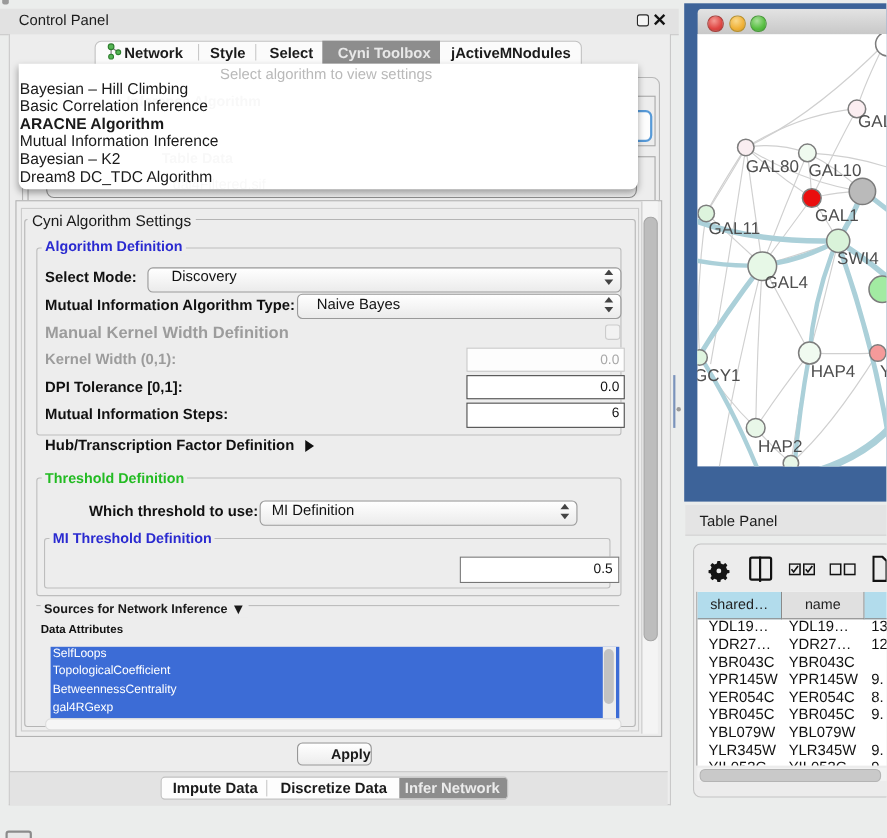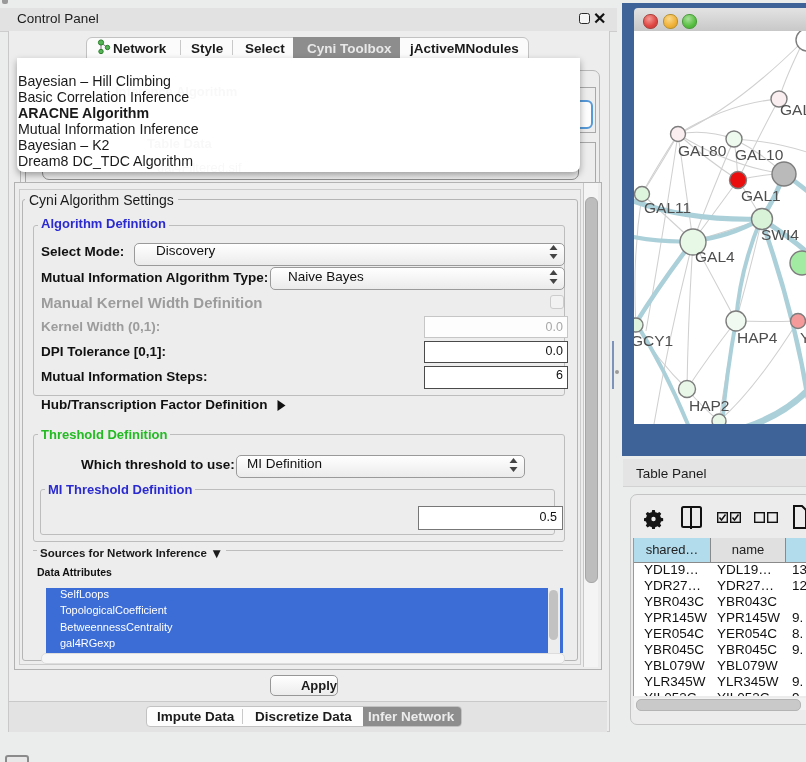--- a/index.html
+++ b/index.html
@@ -45,20 +45,21 @@
   <div class="abs" style="left:25px;top:142px;width:569px;height:44px;background:#ededed;border:1px solid #a8a8a8;"></div>
   <div class="abs" style="left:566px;top:100px;width:23px;height:25px;background:#fdfdfd;border:2.6px solid #579ad8;border-radius:6px;"></div>
   <div class="abs" style="left:42px;top:154px;width:535px;height:24px;background:linear-gradient(#ffffff,#ececec);border:1px solid #8e8e8e;border-radius:7px;"></div>
 
   <div class="abs" style="left:17px;top:58px;width:563px;height:114px;background:#fff;border-radius:0 0 7px 7px;box-shadow:0 3px 7px rgba(0,0,0,0.35);"></div>
   <div class="abs" style="left:17px;top:58px;width:563px;height:114px;overflow:hidden;">
     <div class="abs b" style="left:98px;top:26px;font-size:13px;color:rgba(40,40,40,0.03);">Inference Algorithm</div>
     <div class="abs b" style="left:130px;top:78px;font-size:13px;color:rgba(40,40,40,0.03);">Table Data</div>
     <div class="abs" style="left:140px;top:102px;font-size:13px;color:rgba(40,40,40,0.03);">gal4Filtered.sif</div>
   </div>
+  <div class="abs" style="left:200px;top:60px;font-size:13.5px;color:#b9b9b9;">Select algorithm to view settings</div>
   <div class="abs" style="left:18px;top:73px;font-size:14.2px;color:#1a1a1a;line-height:16.05px;">
     Bayesian – Hill Climbing<br>
     Basic Correlation Inference<br>
     <span class="b">ARACNE Algorithm</span><br>
     Mutual Information Inference<br>
     Bayesian – K2<br>
     Dream8 DC_TDC Algorithm
   </div>
 
   <div class="abs" style="left:14px;top:182px;width:586px;height:486px;background:#ededed;border:1px solid #b2b2b2;"></div>
@@ -124,21 +125,21 @@
   <div class="abs b" style="left:45px;top:482px;font-size:13px;color:#2a2ad0;background:#ededed;padding:0 3px;">MI Threshold Definition</div>
 
   <div class="abs" style="left:418px;top:506px;width:143px;height:22px;background:#fff;border:1px solid #777;"></div>
   <div class="abs" style="left:418px;top:510px;width:139px;font-size:12.5px;color:#111;text-align:right;">0.5</div>
 
   <div class="abs" style="left:33px;top:550px;width:530px;height:108px;border-top:1px solid #bdbdbd;"></div>
   <div class="abs b" style="left:37px;top:546px;font-size:11.5px;color:#1a1a1a;background:#ededed;padding:0 3px;">Sources for Network Inference <span style="font-size:13.5px;vertical-align:-1px;">▼</span></div>
   <div class="abs b" style="left:37px;top:566px;font-size:10.5px;color:#111;">Data Attributes</div>
 
   <div class="abs" style="left:46px;top:588px;width:517px;height:65px;background:#3c6cd6;overflow:hidden;">
-    <div style="margin-top:-2px;padding-left:14px;font-size:11px;color:#fff;line-height:16.4px;">SelfLoops<br>TopologicalCoefficient<br>BetweennessCentrality<br>gal4RGexp</div>
+    <div style="margin-top:-2px;padding-left:2px;font-size:11px;color:#fff;line-height:16.4px;">SelfLoops<br>TopologicalCoefficient<br>BetweennessCentrality<br>gal4RGexp</div>
   </div>
   <div class="abs" style="left:548px;top:588px;width:12px;height:65px;background:#ededed;"></div>
   <div class="abs" style="left:549px;top:590px;width:9px;height:50px;background:#c2c2c2;border-radius:5px;"></div>
   <div class="abs" style="left:41px;top:653px;width:522px;height:9px;background:#f6f6f6;border-radius:5px;border:1px solid #dddddd;"></div>
 
   <div class="abs" style="left:270px;top:675px;width:66px;height:19px;background:linear-gradient(#ffffff,#ececec);border:1px solid #979797;border-radius:5px;text-align:right;">
     <span style="font-size:13px;font-weight:bold;color:#1b1b1b;line-height:19px;">Apply</span>
   </div>
 
   <div class="abs" style="left:9px;top:701px;width:598px;height:30px;background:#e3e3e3;border-top:1px solid #c9c9c9;"></div>

